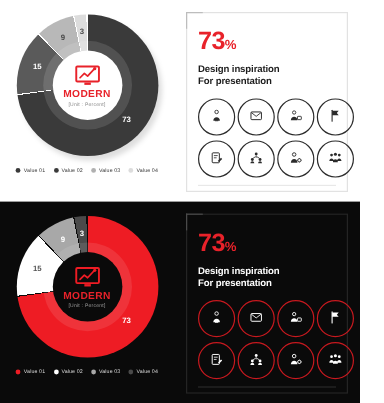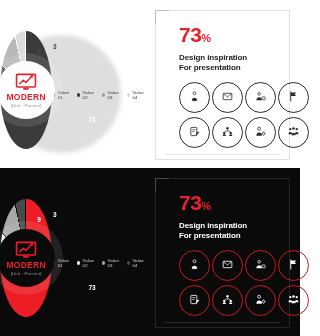--- a/index.html
+++ b/index.html
@@ -12,21 +12,21 @@
   .panel {
     position: absolute; left: 0; width: 300px; height: 168px;
     display: flex; flex-direction: row;
   }
   .panel-light { top: 0; background: #ffffff; }
   .panel-dark  { top: 168px; background: #0a0a0a; }
 
   
   .chart-side {
     width: 145px; height: 168px; position: relative;
-    display: flex; flex-direction: row;
+    display: flex; flex-direction: column;
     align-items: center; justify-content: flex-start;
     padding-top: 12px;
   }
   .donut-wrap { position: relative; width: 118px; height: 118px; }
   .donut {
     position: absolute; inset: 0; border-radius: 50%;
   }
   .donut-shadow {
     position: absolute; left: 3px; top: 4px; width: 118px; height: 118px;
     border-radius: 50%; background: rgba(0,0,0,0.13); filter: blur(2px);
@@ -80,21 +80,21 @@
 
   
   .content-side {
     width: 155px; height: 168px; position: relative;
     padding: 10px 10px 8px 10px;
   }
   .card {
     position: relative; width: 100%; height: 100%;
     background: transparent;
     border: 1px solid #e2e2e2;
-    padding: 9px 8px 6px 23px;
+    padding: 9px 8px 6px 9px;
   }
   .panel-dark .card { border-color: #242424; }
 
   .corner-bracket {
     position: absolute; left: -1px; top: -1px;
     width: 14px; height: 14px;
     border-left: 1px solid #bdbdbd; border-top: 1px solid #bdbdbd;
   }
   .panel-dark .corner-bracket { border-color: #4a4a4a; }
 

